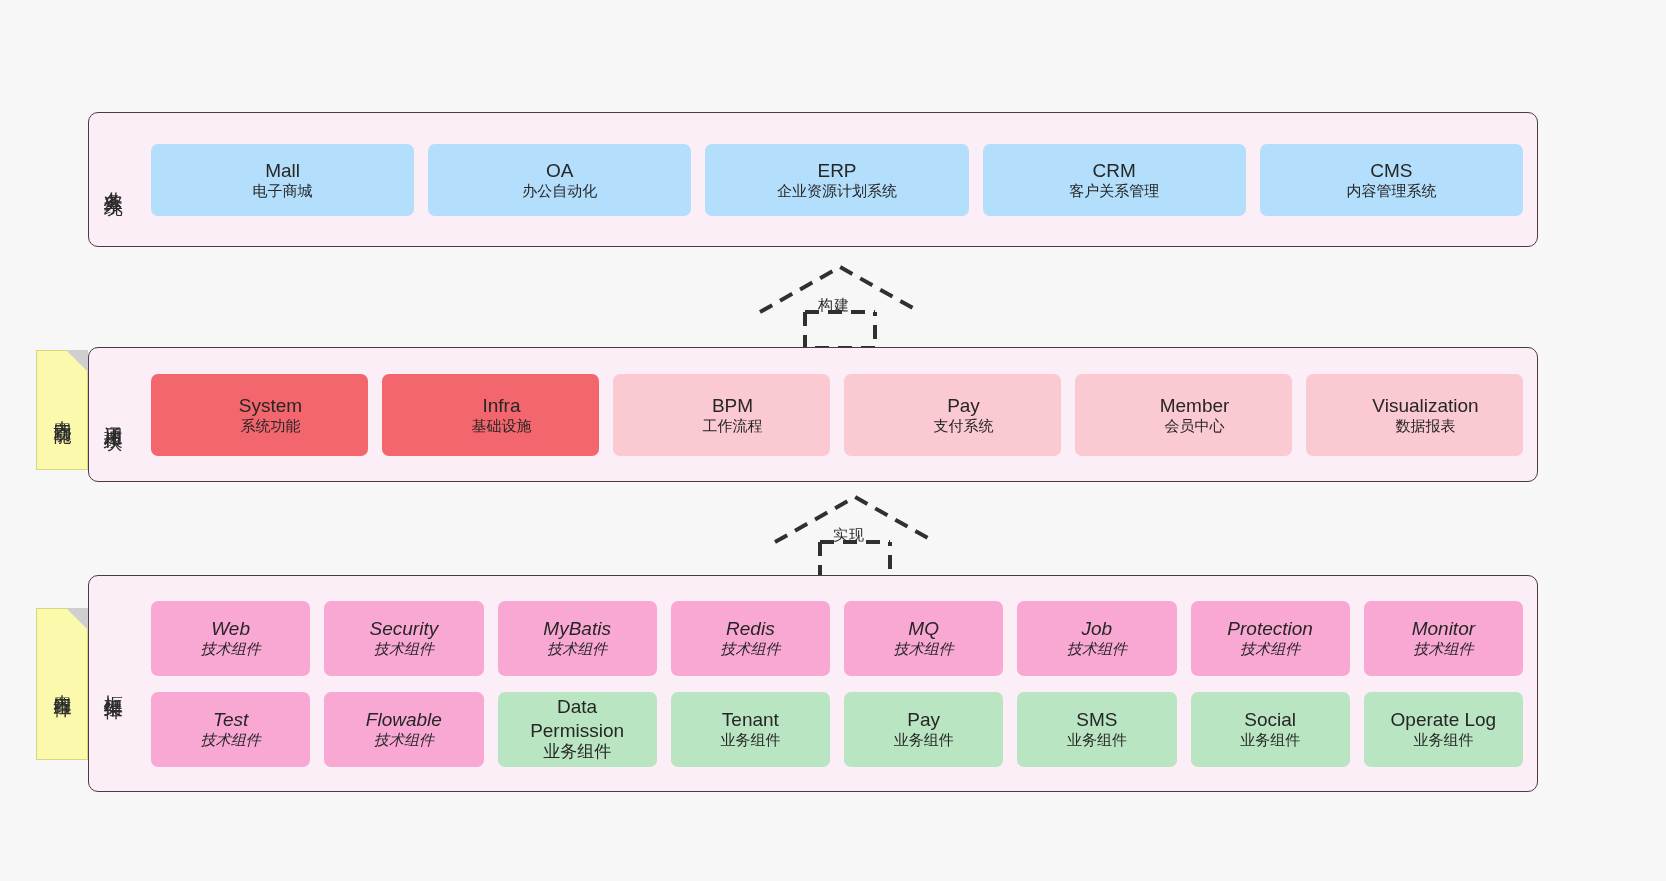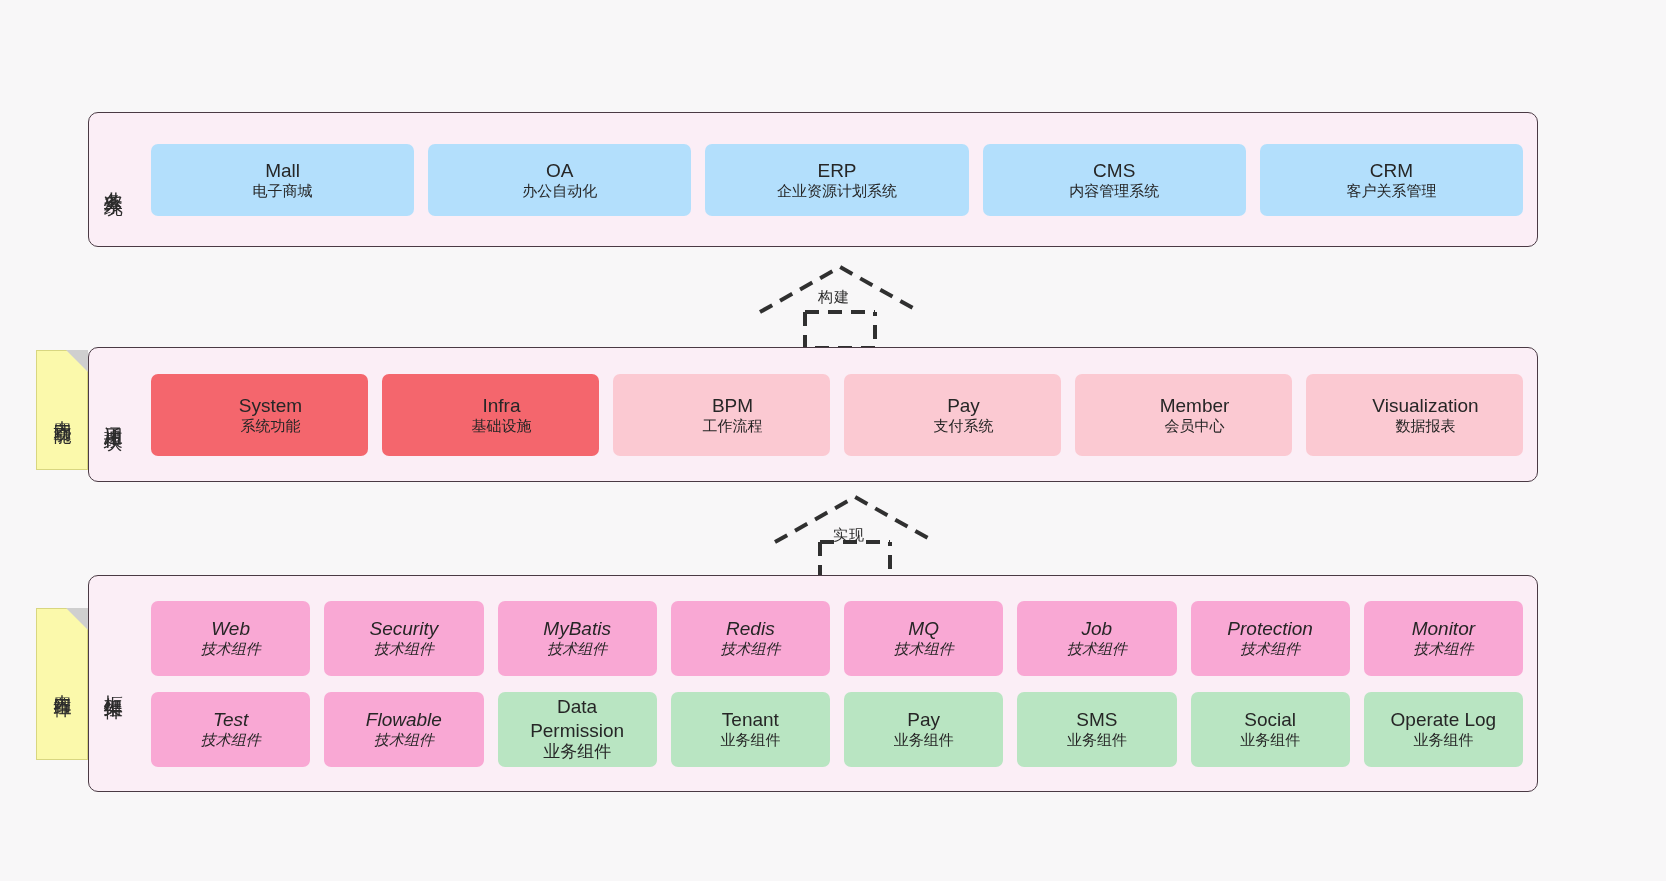--- a/index.html
+++ b/index.html
@@ -119,21 +119,21 @@
   .arrow svg { display: block; overflow: visible; }
   .arrow-label {
     position: absolute;
     font-size: 15px;
     color: #2b2b2b;
     background: transparent;
     white-space: nowrap;
     letter-spacing: 1px;
   }
   #arrow-build   { left: 755px; top: 262px; }
-  #arrow-build .arrow-label   { left: 63px; top: 26px; }
+  #arrow-build .arrow-label   { left: 63px; top: 34px; }
   #arrow-realize { left: 770px; top: 492px; }
   #arrow-realize .arrow-label { left: 63px; top: 34px; }
 </style>
 </head>
 <body>
 
 <div id="stage">
 
   <div class="panel" id="panel-business">
     <div class="panel-label">业务系统</div>
@@ -145,26 +145,26 @@
         </div>
         <div class="cell c-blue">
           <span class="t1">OA</span>
           <span class="t2">办公自动化</span>
         </div>
         <div class="cell c-blue">
           <span class="t1">ERP</span>
           <span class="t2">企业资源计划系统</span>
         </div>
         <div class="cell c-blue">
+          <span class="t1">CRM</span>
+          <span class="t2">客户关系管理</span>
+        </div>
+        <div class="cell c-blue">
           <span class="t1">CMS</span>
           <span class="t2">内容管理系统</span>
-        </div>
-        <div class="cell c-blue">
-          <span class="t1">CRM</span>
-          <span class="t2">客户关系管理</span>
         </div>
       </div>
     </div>
   </div>
 
   <div class="arrow" id="arrow-build">
     <svg width="170" height="90" viewBox="0 0 170 90" aria-hidden="true">
       <polyline points="5,50 85,5 165,50" fill="none" stroke="#303030" stroke-width="4" stroke-dasharray="14,9" stroke-linecap="butt"></polyline>
       <polyline points="50,50 50,86 120,86 120,50" fill="none" stroke="#303030" stroke-width="4" stroke-dasharray="14,9" stroke-linecap="butt"></polyline>
       <line x1="50" y1="50" x2="120" y2="50" stroke="#303030" stroke-width="4" stroke-dasharray="14,9"></line>

